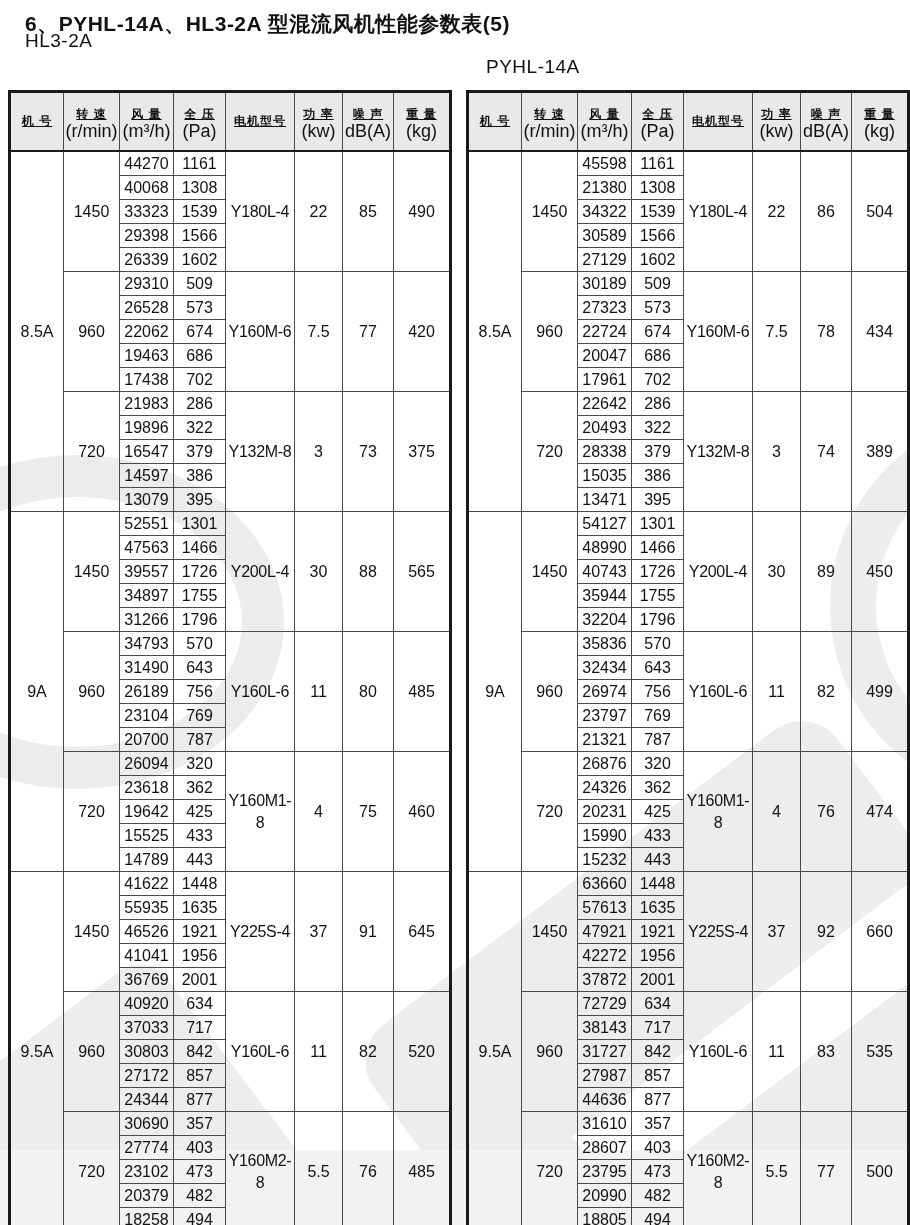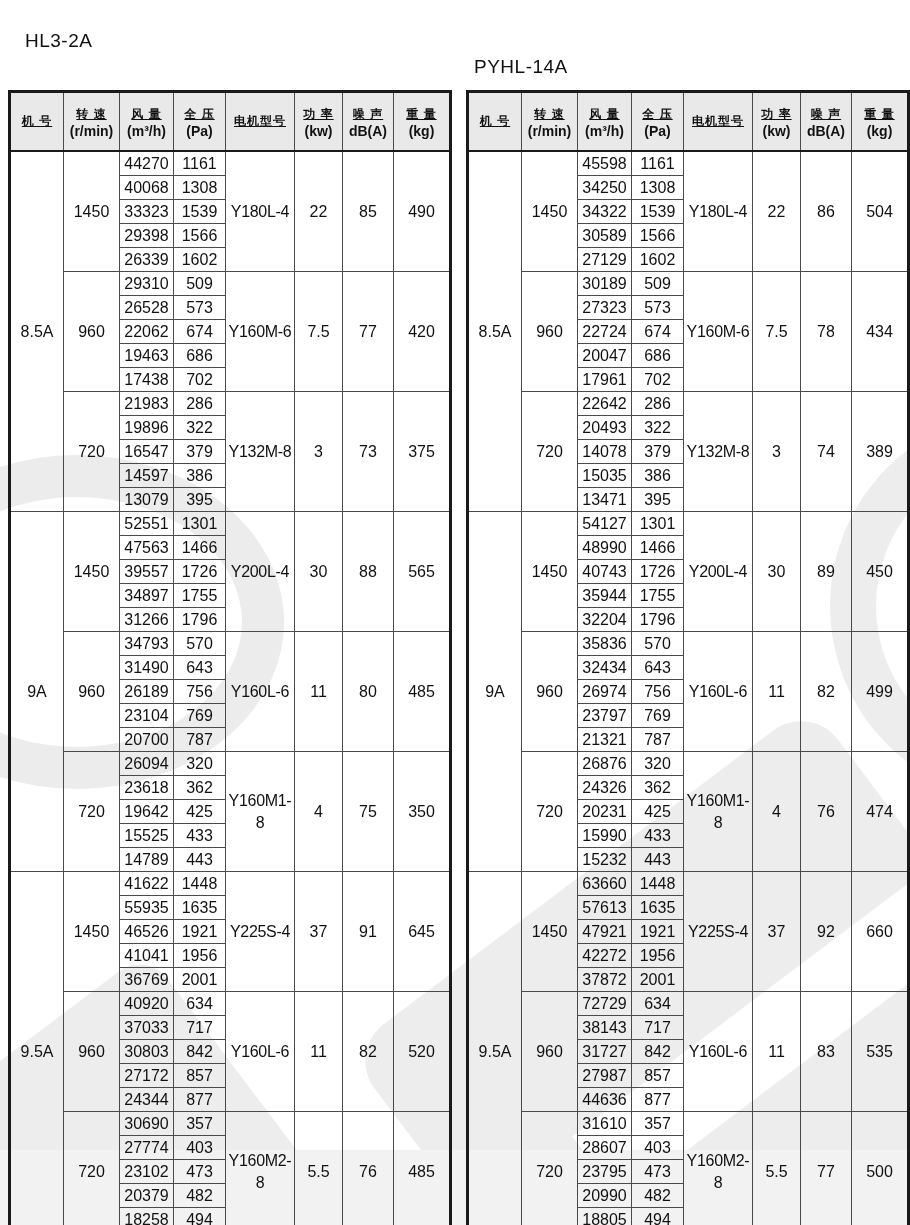--- a/index.html
+++ b/index.html
@@ -42,21 +42,21 @@
   .title {
     position: absolute; z-index: 2; left: 25px; top: 10px;
     font-size: 21px; font-weight: bold; letter-spacing: 0.5px;
     white-space: nowrap;
   }
   .tbl-label {
     position: absolute; z-index: 2; font-size: 19px; font-weight: normal;
     letter-spacing: 0.5px;
   }
   #label-left  { left: 25px;  top: 30px; text-align: right; }
-  #label-right { left: 474px; top: 56px; }
+  #label-right { left: 486px; top: 56px; }
   
   .tbl-wrap { position: absolute; z-index: 1; top: 90px; }
   #wrap-left  { left: 8px; }
   #wrap-right { left: 466px; }
   table.perf {
     border-collapse: collapse;
     table-layout: fixed;
     width: 441px;
     border: 3px solid #1a1a1a;
     background: transparent;
@@ -68,21 +68,21 @@
     padding: 0;
     overflow: hidden;
   }
   table.perf th {
     background: var(--header-gray, #e9e9e9);
     height: 57px;
     border-bottom: 2px solid #1a1a1a;
     font-weight: bold;
   }
   th .h1 { font-size: 12px; font-weight: bold; letter-spacing: 1px; line-height: 19px; text-decoration: underline; }
-  th .h2 { font-size: 14px; font-weight: bold; letter-spacing: 0; line-height: 15px; }
+  th .h2 { font-size: 18px; font-weight: normal; letter-spacing: 0; line-height: 15px; }
   table.perf td {
     height: 23px;
     font-size: 16px;
     line-height: 22px;
     background: transparent;
   }
   td.shaded { background: var(--band-gray, #e8e8e8); }
   td.c-motor { font-size: 15px; letter-spacing: -0.3px; }
   td.c-model { font-size: 16px; }
 </style>
@@ -91,20 +91,21 @@
 
 <div class="page">
 
   <div class="wm wm-ring-left"></div>
   <div class="wm wm-ring-right"></div>
   <div class="wm wm-swoosh-br"></div>
   <div class="wm wm-swoosh-br-stripe"></div>
   <div class="wm wm-swoosh-bl"></div>
   <div class="wm wm-bottom-band"></div>
 
+  <div class="title">6、PYHL-14A、HL3-2A 型混流风机性能参数表(5)</div>
   <div class="tbl-label" id="label-left">HL3-2A</div>
   <div class="tbl-label" id="label-right">PYHL-14A</div>
 
   <div class="tbl-wrap" id="wrap-left">
     <table class="perf">
       <colgroup>
           <col style="width: 54px;">
           <col style="width: 56px;">
           <col style="width: 54px;">
           <col style="width: 52px;">
@@ -275,21 +276,21 @@
             <td class="c-flow">20700</td>
             <td class="c-pressure">787</td>
           </tr>
           <tr>
             <td class="c-speed shaded" rowspan="5">720</td>
             <td class="c-flow shaded">26094</td>
             <td class="c-pressure shaded">320</td>
             <td class="c-motor shaded" rowspan="5">Y160M1-8</td>
             <td class="c-power shaded" rowspan="5">4</td>
             <td class="c-noise shaded" rowspan="5">75</td>
-            <td class="c-weight shaded" rowspan="5">350</td>
+            <td class="c-weight shaded" rowspan="5">460</td>
           </tr>
           <tr>
             <td class="c-flow shaded">23618</td>
             <td class="c-pressure shaded">362</td>
           </tr>
           <tr>
             <td class="c-flow shaded">19642</td>
             <td class="c-pressure shaded">425</td>
           </tr>
           <tr>
@@ -431,21 +432,21 @@
             <td class="c-model" rowspan="15">8.5A</td>
             <td class="c-speed" rowspan="5">1450</td>
             <td class="c-flow">45598</td>
             <td class="c-pressure">1161</td>
             <td class="c-motor" rowspan="5">Y180L-4</td>
             <td class="c-power" rowspan="5">22</td>
             <td class="c-noise" rowspan="5">86</td>
             <td class="c-weight" rowspan="5">504</td>
           </tr>
           <tr>
-            <td class="c-flow">34250</td>
+            <td class="c-flow">21380</td>
             <td class="c-pressure">1308</td>
           </tr>
           <tr>
             <td class="c-flow">34322</td>
             <td class="c-pressure">1539</td>
           </tr>
           <tr>
             <td class="c-flow">30589</td>
             <td class="c-pressure">1566</td>
           </tr>
@@ -485,21 +486,21 @@
             <td class="c-motor" rowspan="5">Y132M-8</td>
             <td class="c-power" rowspan="5">3</td>
             <td class="c-noise" rowspan="5">74</td>
             <td class="c-weight" rowspan="5">389</td>
           </tr>
           <tr>
             <td class="c-flow">20493</td>
             <td class="c-pressure">322</td>
           </tr>
           <tr>
-            <td class="c-flow">14078</td>
+            <td class="c-flow">28338</td>
             <td class="c-pressure">379</td>
           </tr>
           <tr>
             <td class="c-flow">15035</td>
             <td class="c-pressure">386</td>
           </tr>
           <tr>
             <td class="c-flow">13471</td>
             <td class="c-pressure">395</td>
           </tr>

